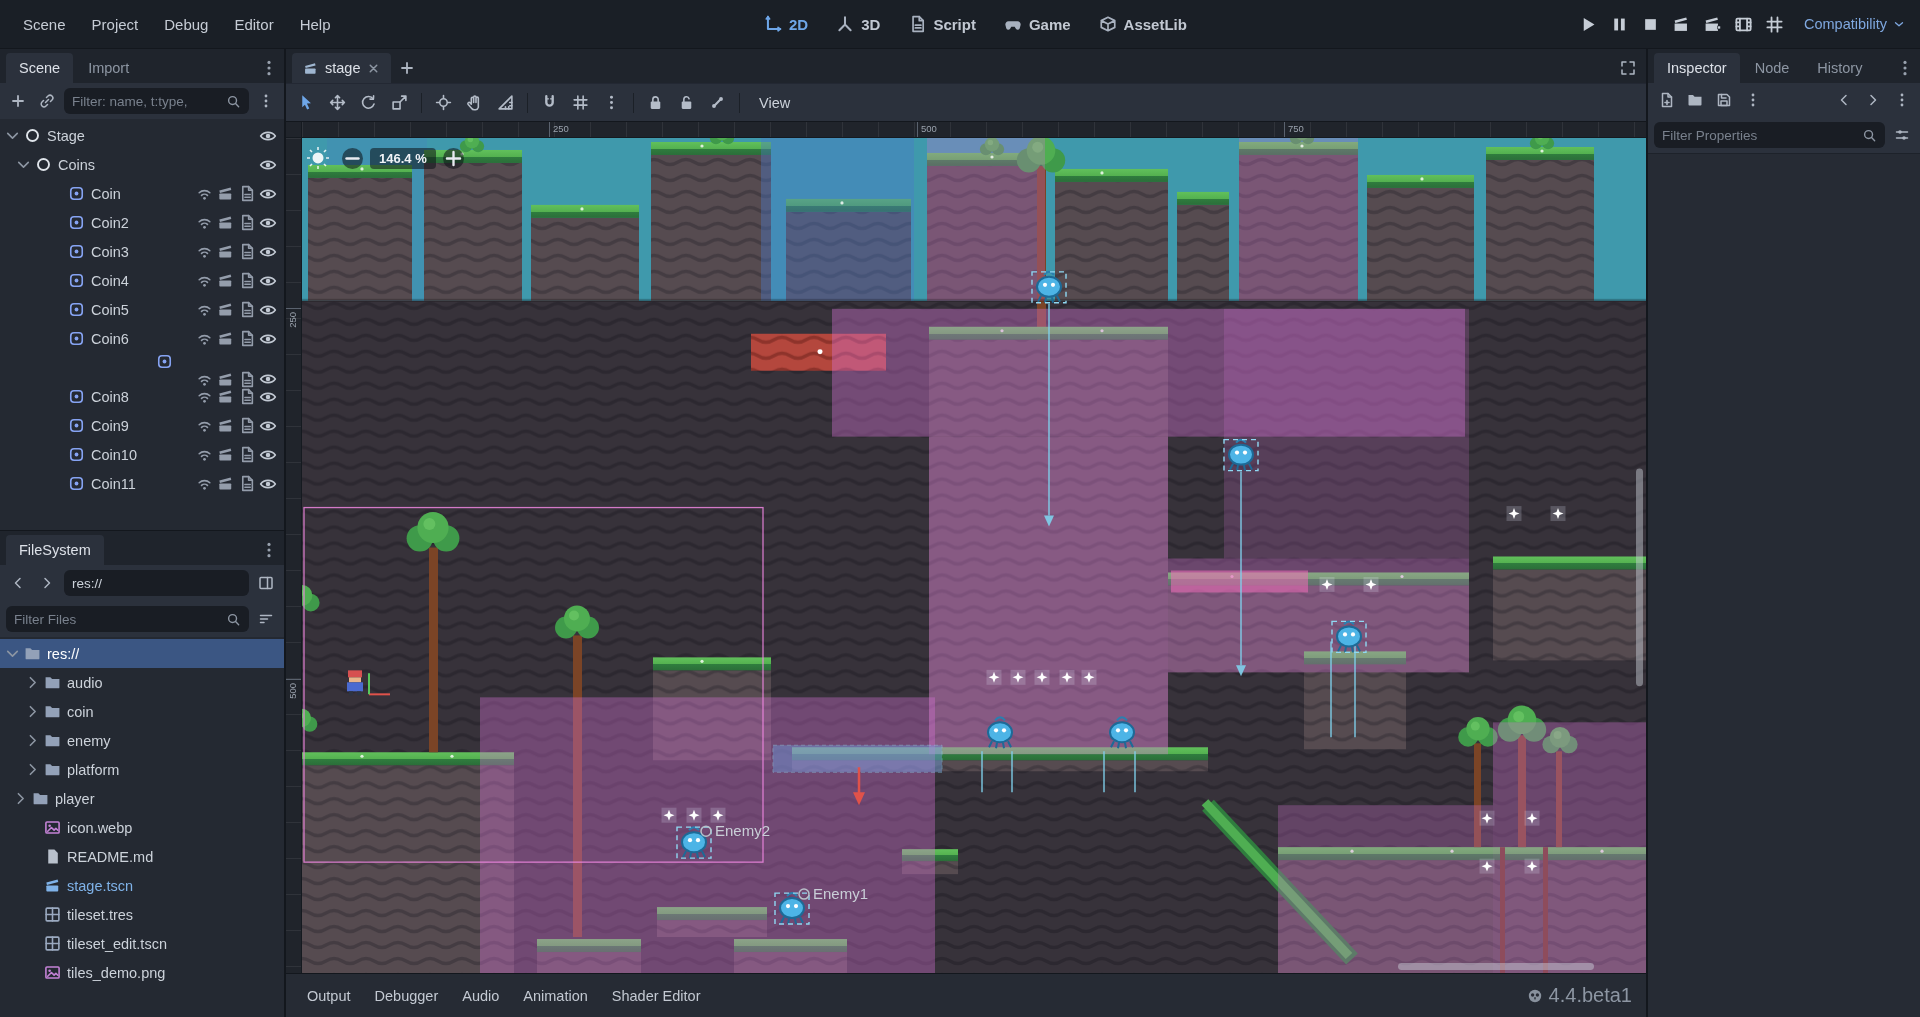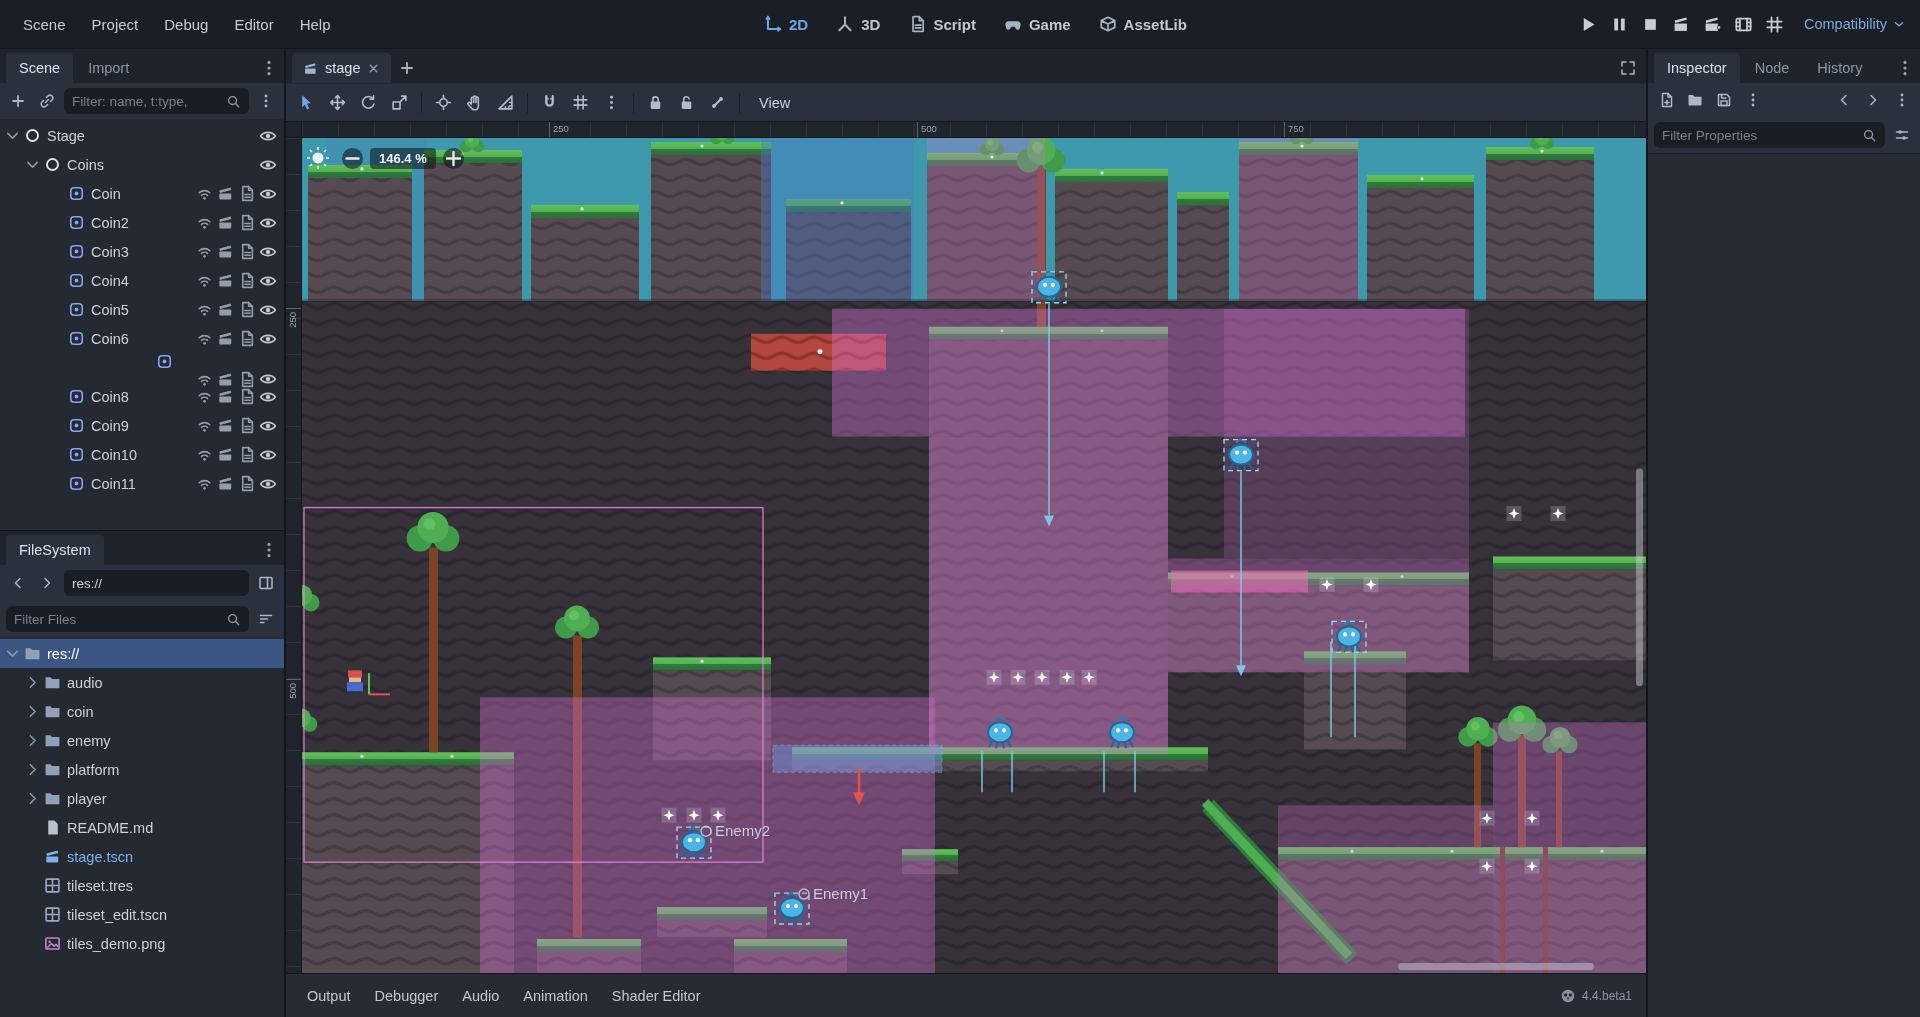--- a/index.html
+++ b/index.html
@@ -96,21 +96,21 @@
 #zoom-controls{position:absolute;left:40px;top:10px;display:flex;align-items:center;gap:7px;z-index:4}
 .zbtn{width:21px;height:21px;border-radius:50%;background:rgba(13,16,21,.55);color:#e8ebf0;
  display:flex;align-items:center;justify-content:center}
 .zbtn svg{width:12px;height:12px}
 .zlabel{height:21px;padding:0 9px;border-radius:4px;background:rgba(13,16,21,.55);color:#f0f2f6;
  font-size:13px;font-weight:700;display:flex;align-items:center}
 #bottombar{height:44px;background:var(--bg3);border-top:1px solid var(--line);display:flex;align-items:center;
  padding:0 10px;gap:2px;flex:none}
 #bb-items{display:flex;gap:2px}
 .bb-item{padding:7px 11px;font-size:14.5px;color:#c3c9d2;border-radius:4px}
-#bb-version{margin-left:auto;display:flex;align-items:center;gap:6px;color:#8d96a3;font-size:12px;padding-right:4px}
+#bb-version{margin-left:auto;display:flex;align-items:center;gap:6px;color:#8d96a3;font-size:20px;padding-right:4px}
 #bb-version .icon{width:16px;height:16px;opacity:.85}
 #insp-content{flex:1;background:#262b34;border-top:1px solid #1d222a}
 text{font-family:"Liberation Sans",sans-serif}
 </style>
 </head>
 <body>
 
 <div id="menubar">
   <div id="menus">
       <div class="menu-item">Scene</div>
@@ -281,21 +281,21 @@
             <span class="tlabel">Stage</span>
             <span class="tree-btns">
               <span class="icon tb tb-eye">
                 <svg viewBox="0 0 16 16" fill="none" stroke="currentColor" stroke-width="1.5" stroke-linecap="round" stroke-linejoin="round">
                   <path d="M1.5 8 C4.5 3.8 11.5 3.8 14.5 8 C11.5 12.2 4.5 12.2 1.5 8 Z"></path>
                   <circle cx="8" cy="8" r="2" fill="currentColor" stroke="none"></circle>
                 </svg>
               </span>
             </span>
           </div>
-          <div class="tree-row" style="padding-left: 24px;">
+          <div class="tree-row" style="padding-left: 15px;">
             <span class="icon arr">
               <svg viewBox="0 0 16 16" fill="none" stroke="currentColor" stroke-width="1.5" stroke-linecap="round" stroke-linejoin="round">
                 <path d="M3.5 6 L8 10.5 L12.5 6"></path>
               </svg>
             </span>
             <span class="icon ntype node2d">
               <svg viewBox="0 0 16 16" fill="none" stroke="currentColor" stroke-width="1.5" stroke-linecap="round" stroke-linejoin="round">
                 <circle cx="8" cy="8" r="5.2" stroke-width="1.8"></circle>
               </svg>
             </span>
@@ -827,32 +827,43 @@
                 <path d="M6 3.5 L10.5 8 L6 12.5"></path>
               </svg>
             </span>
             <span class="icon ftype folder">
               <svg viewBox="0 0 16 16">
                 <path d="M1.5 3 H6 L7.6 4.8 H14.5 V12.6 A0.9 0.9 0 0 1 13.6 13.5 H2.4 A0.9 0.9 0 0 1 1.5 12.6 Z" fill="currentColor"></path>
               </svg>
             </span>
             <span class="tlabel">platform</span>
           </div>
-          <div class="tree-row" style="padding-left: 24px;">
+          <div class="tree-row" style="padding-left: 12px;">
             <span class="icon arr">
               <svg viewBox="0 0 16 16" fill="none" stroke="currentColor" stroke-width="1.5" stroke-linecap="round" stroke-linejoin="round">
                 <path d="M6 3.5 L10.5 8 L6 12.5"></path>
               </svg>
             </span>
             <span class="icon ftype folder">
               <svg viewBox="0 0 16 16">
                 <path d="M1.5 3 H6 L7.6 4.8 H14.5 V12.6 A0.9 0.9 0 0 1 13.6 13.5 H2.4 A0.9 0.9 0 0 1 1.5 12.6 Z" fill="currentColor"></path>
               </svg>
             </span>
             <span class="tlabel">player</span>
+          </div>
+          <div class="tree-row" style="padding-left: 24px;">
+            <span class="arr-sp"></span>
+            <span class="icon ftype image">
+              <svg viewBox="0 0 16 16" fill="none" stroke="currentColor" stroke-width="1.5" stroke-linecap="round" stroke-linejoin="round">
+                <rect x="1.8" y="2.8" width="12.4" height="10.4" rx="1"></rect>
+                <circle cx="5.3" cy="6.3" r="1.2" fill="currentColor" stroke="none"></circle>
+                <path d="M3.5 11.5 L7 8 L9.5 10.5 L11.2 8.8 L13 10.6"></path>
+              </svg>
+            </span>
+            <span class="tlabel">icon.webp</span>
           </div>
           <div class="tree-row" style="padding-left: 24px;">
             <span class="arr-sp"></span>
             <span class="icon ftype doc">
               <svg viewBox="0 0 16 16">
                 <path d="M4 1.5 H9.8 L13 4.7 V14.5 H4 Z" fill="currentColor"></path>
               </svg>
             </span>
             <span class="tlabel">README.md</span>
           </div>

